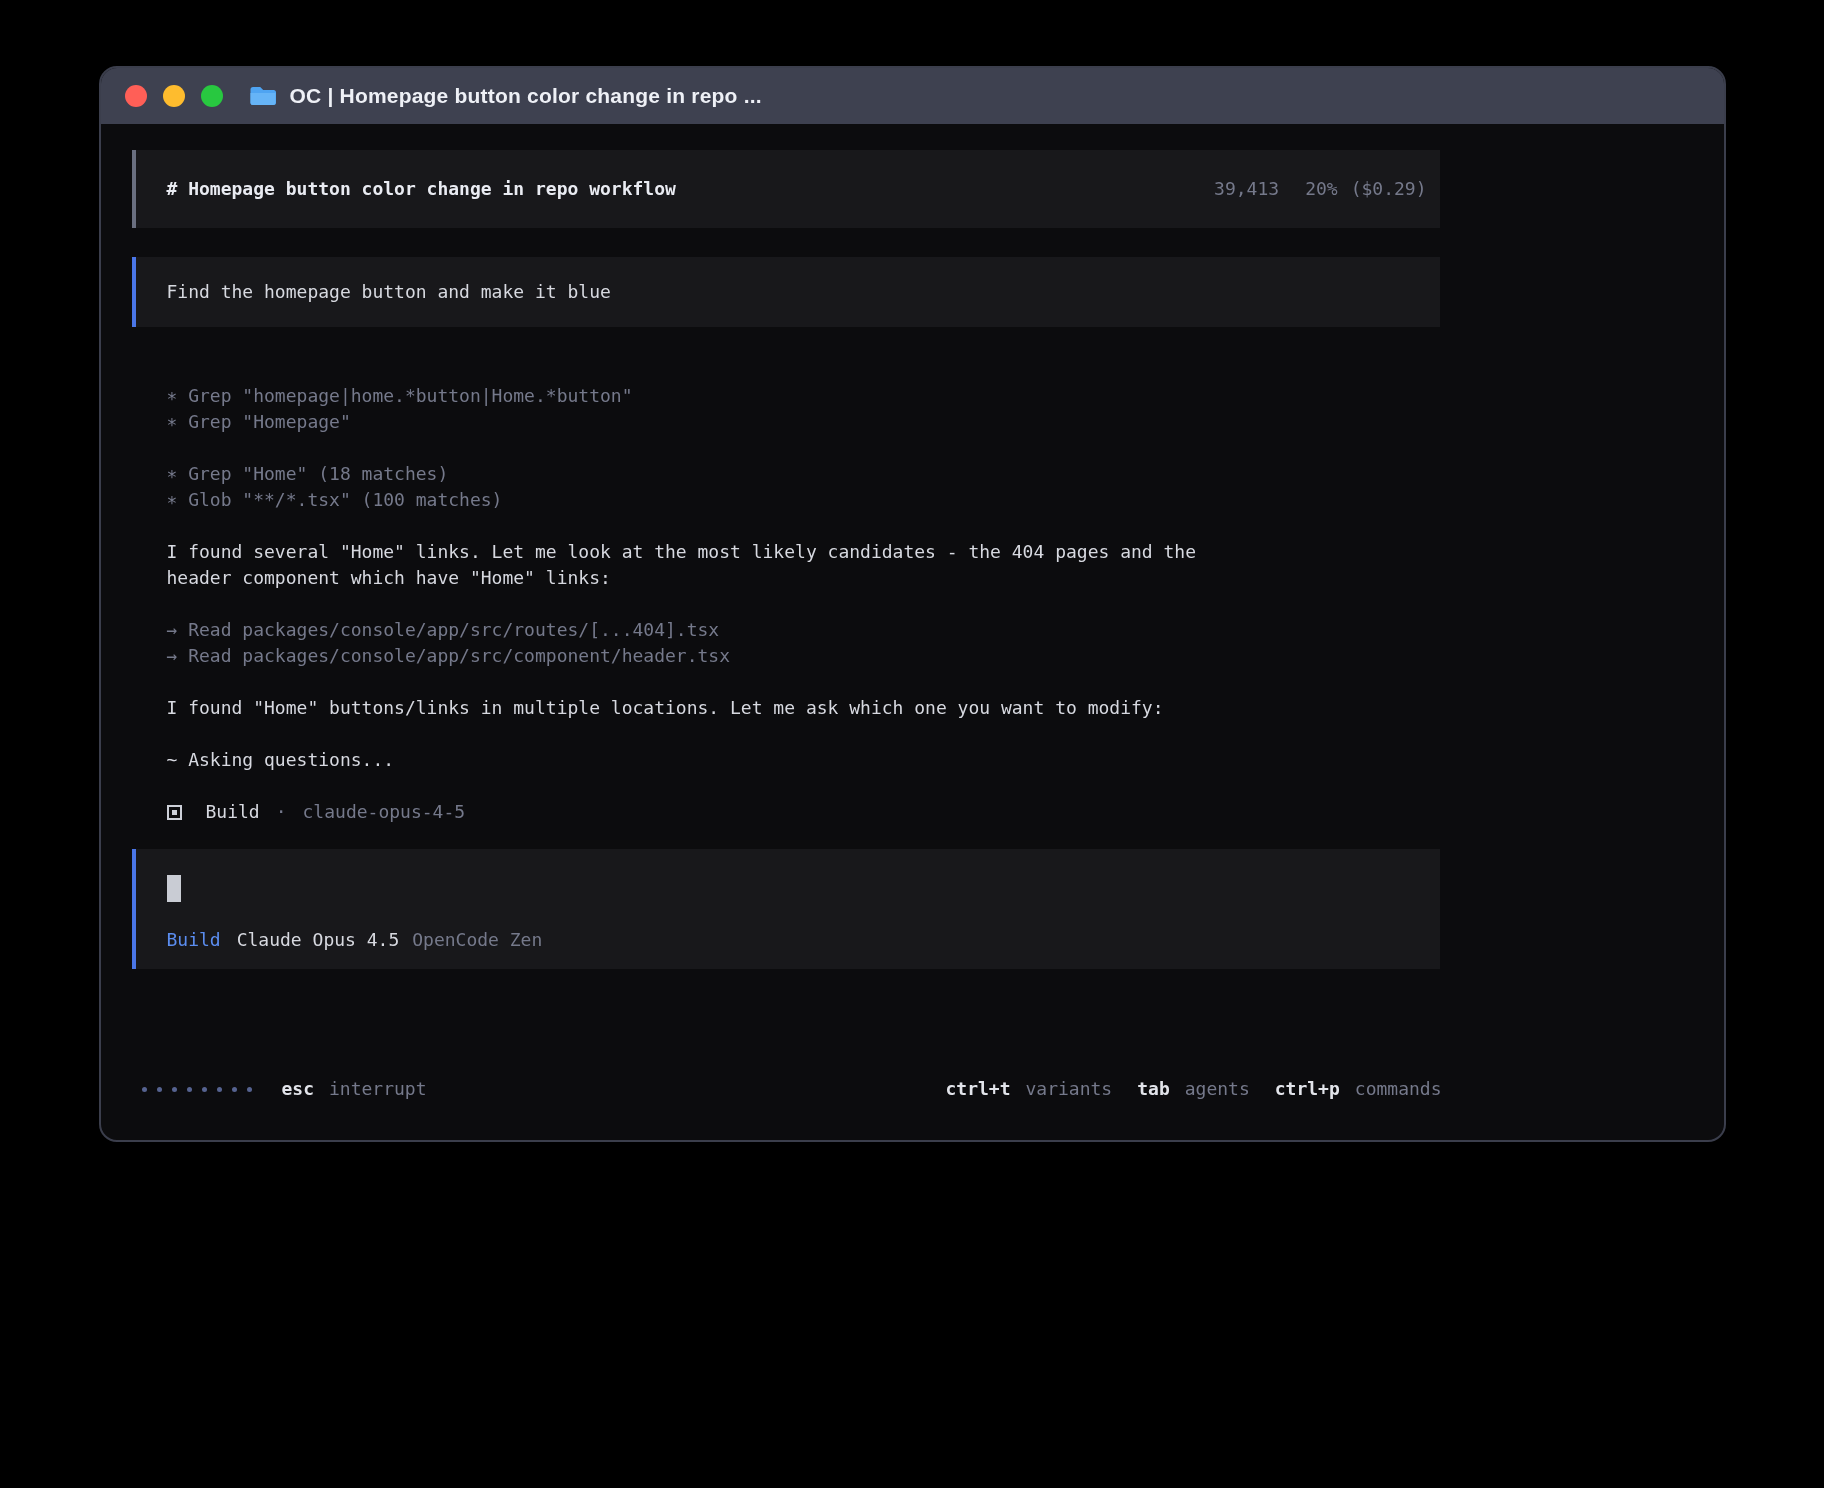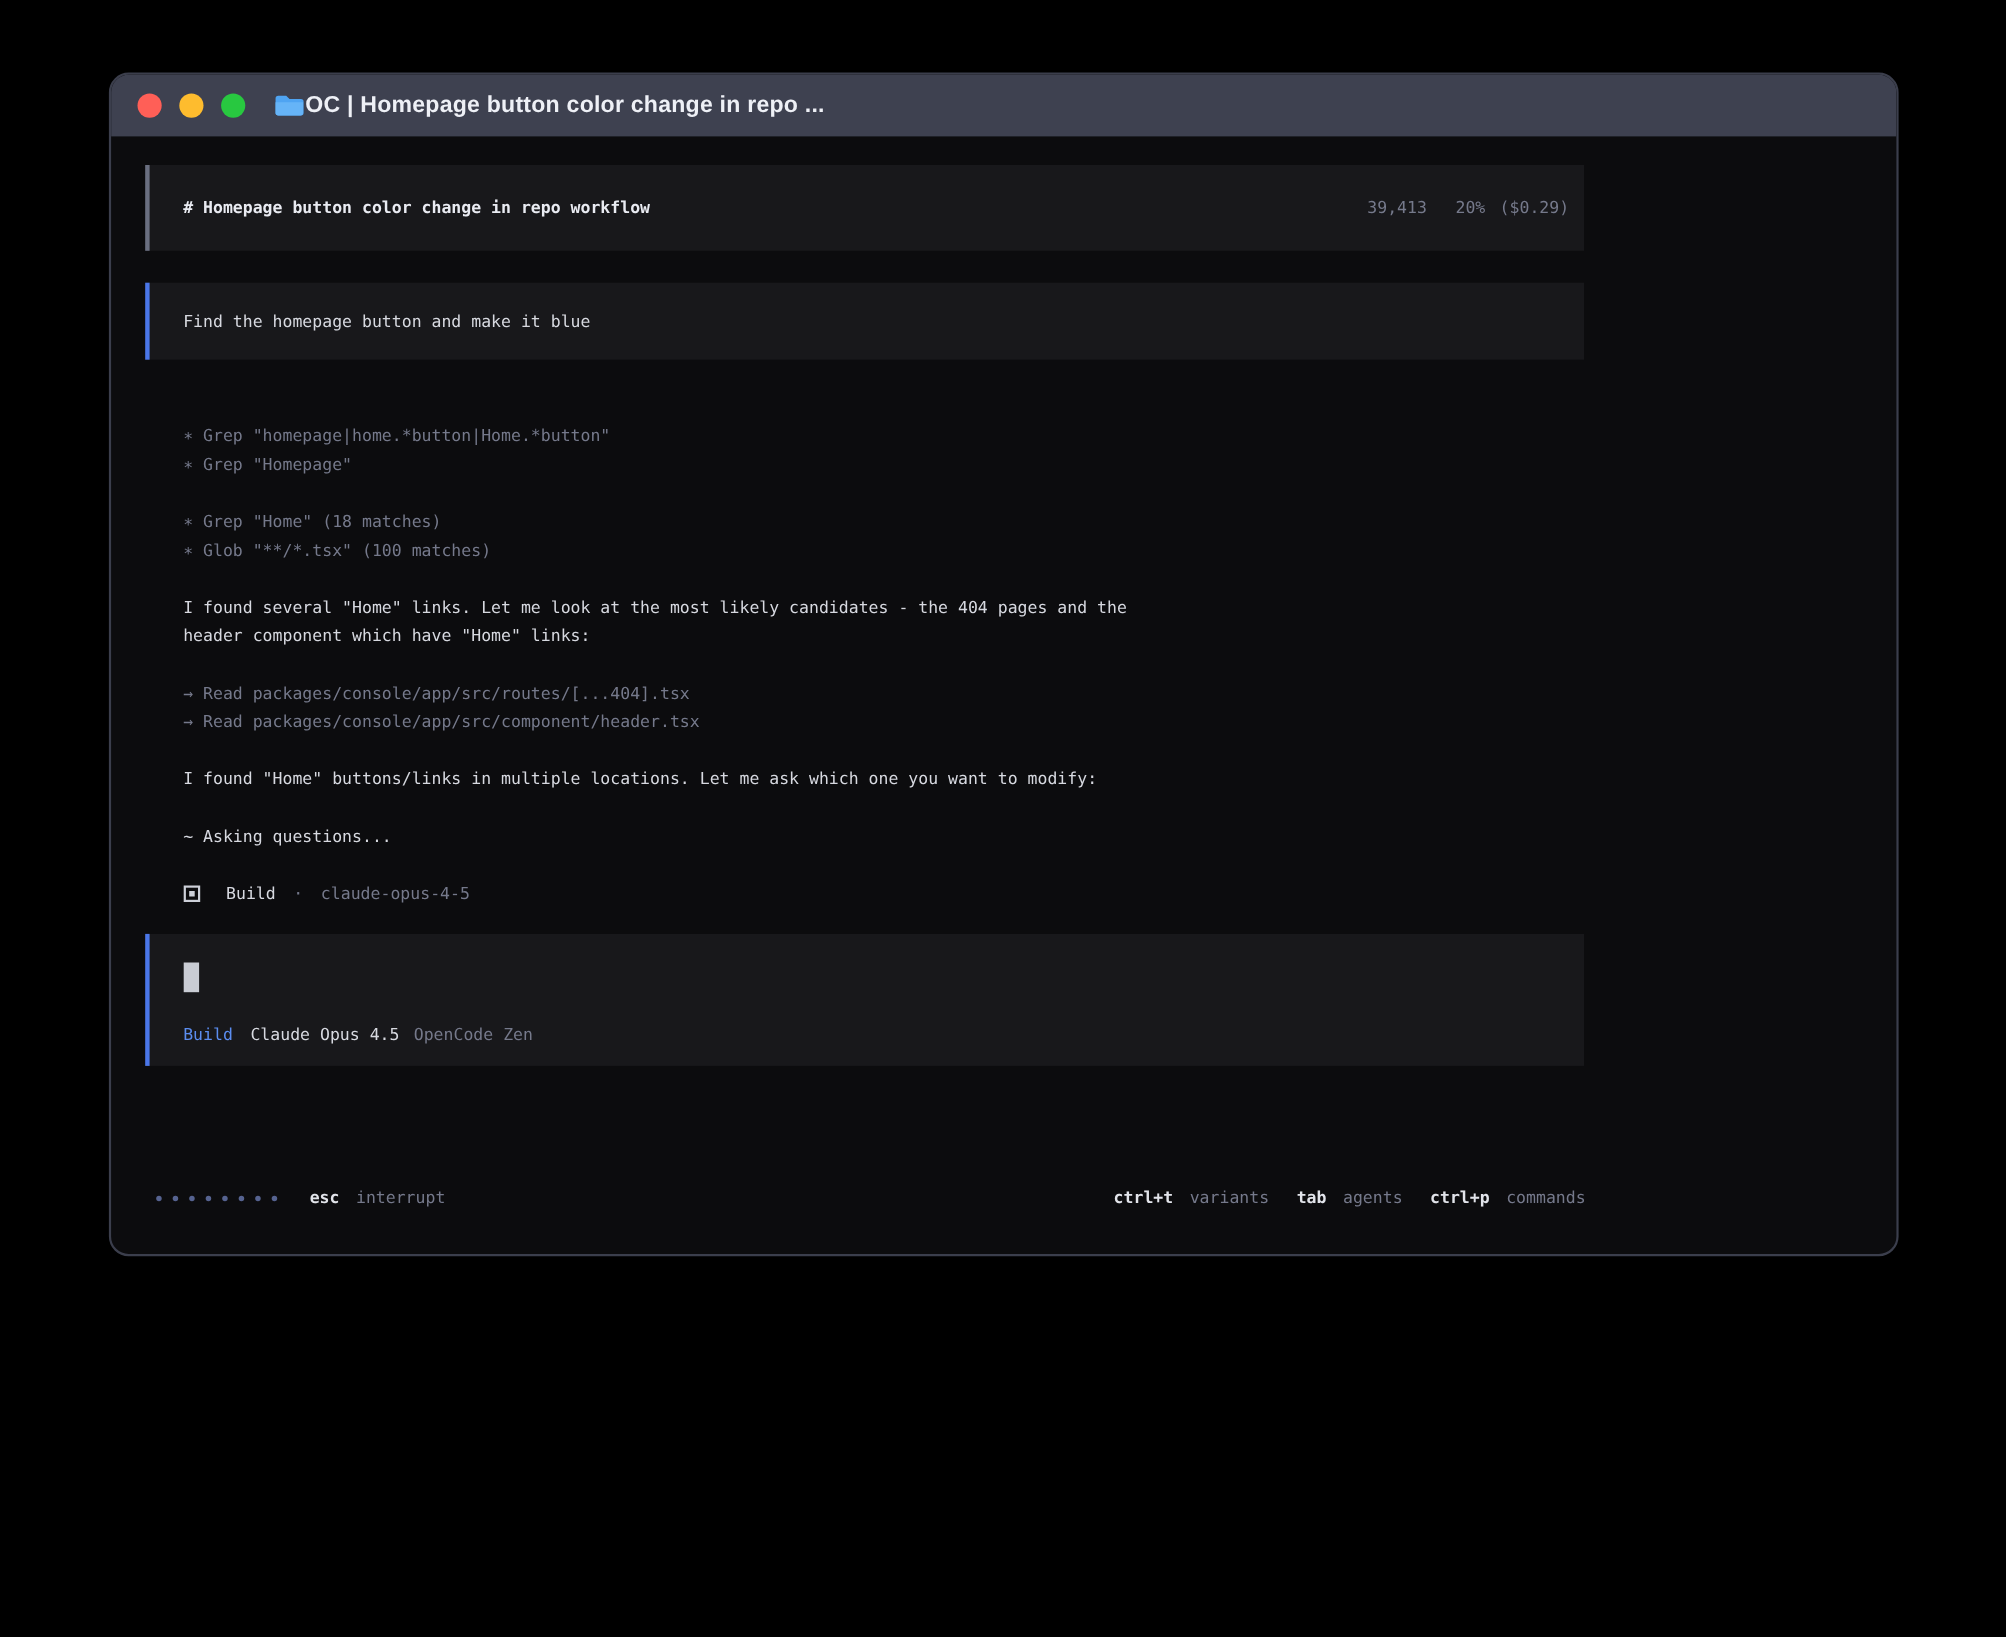--- a/index.html
+++ b/index.html
@@ -15,25 +15,25 @@
   .titlebar{
     flex:0 0 56px;height:56px;background:var(--titlebar-bg,#3e4150);
     display:flex;align-items:center;padding:0 18px;
   }
   .lights{display:flex;gap:16px;align-items:center;margin-left:6px;}
   .light{width:22px;height:22px;border-radius:50%;}
   .light.red{background:#ff5f57;}
   .light.yellow{background:#febc2e;}
   .light.green{background:#28c840;}
   .folder{margin-left:26px;display:flex;align-items:center;}
-  .wtitle{margin-left:1px;color:#eef0f6;font:bold 21px "Liberation Sans",sans-serif;letter-spacing:.2px;white-space:nowrap;}
+  .wtitle{margin-left:13px;color:#eef0f6;font:bold 21px "Liberation Sans",sans-serif;letter-spacing:.2px;white-space:nowrap;}
 
   .content{
     flex:1;display:flex;flex-direction:column;padding-top:26px;
-    font-family:"DejaVu Sans Mono",monospace;font-size:15px;line-height:26px;
+    font-family:"DejaVu Sans Mono",monospace;font-size:18px;line-height:26px;
     color:var(--text-primary,#d7d9e0);
   }
 
   .block{margin-left:31px;width:1308px;box-sizing:border-box;background:var(--panel-bg,#18181b);}
 
   .header-block{
     border-left:4px solid var(--header-accent,#6a6f80);
     height:78px;display:flex;align-items:center;justify-content:space-between;
     padding:0 13px 0 31px;
   }

